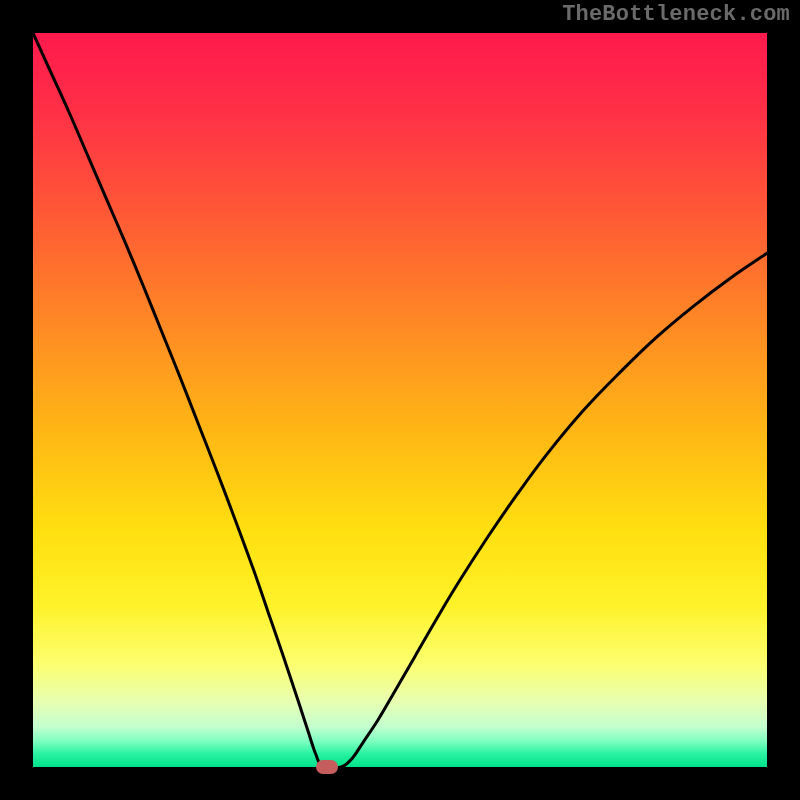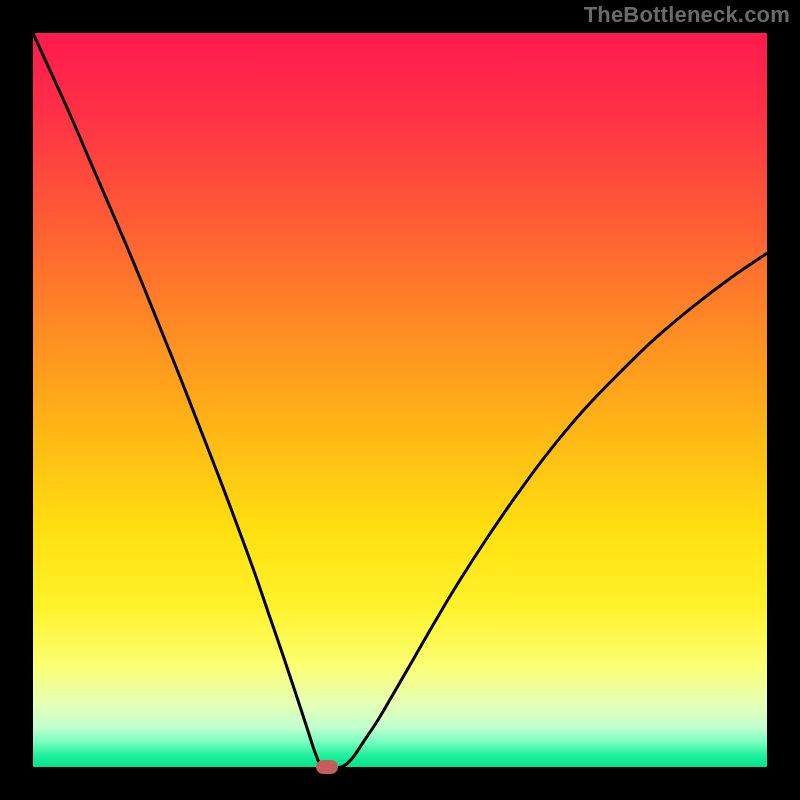--- a/index.html
+++ b/index.html
@@ -19,20 +19,21 @@
   }
   .watermark {
     position: absolute;
     top: 2px;
     right: 10px;
     color: #6a6a6a;
     font-size: 22px;
     font-weight: 600;
     letter-spacing: 0.2px;
     z-index: 5;
+    font-family: Liberation Mono, monospace;
   }
   .plot-wrap {
     position: absolute;
     left: 33px;
     top: 33px;
     width: 734px;
     height: 734px;
   }
   svg.plot {
     display: block;

